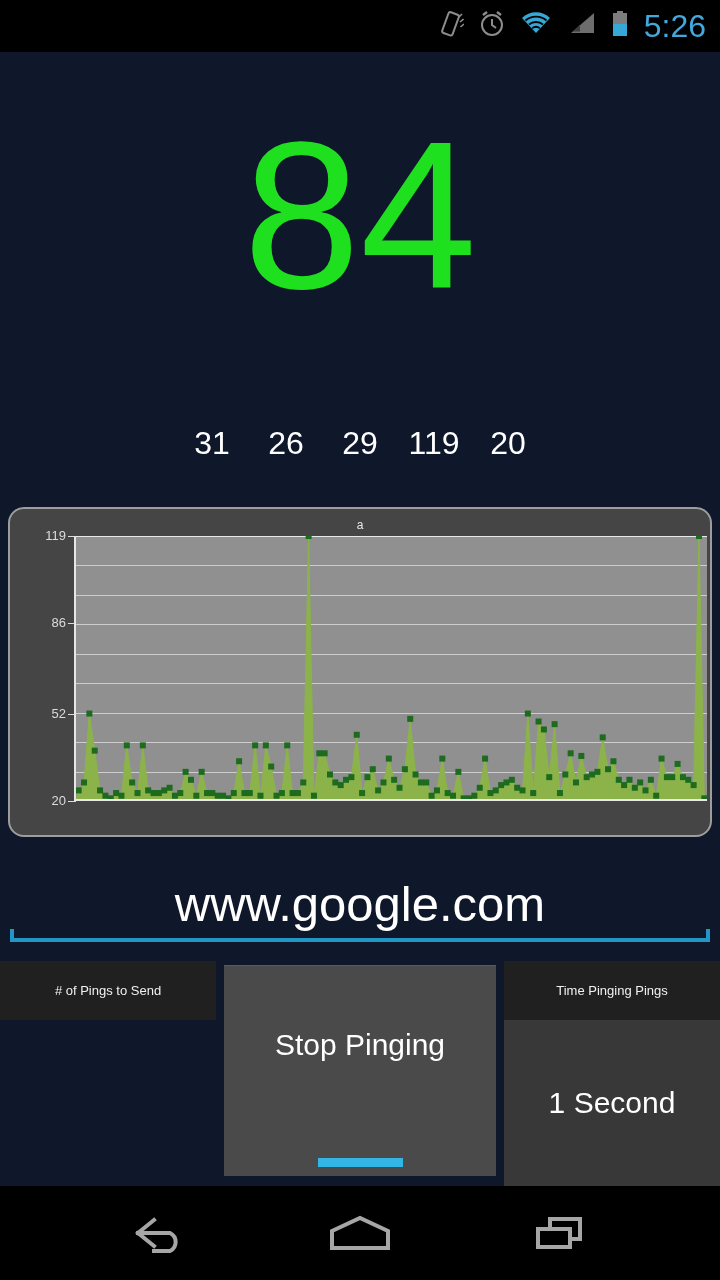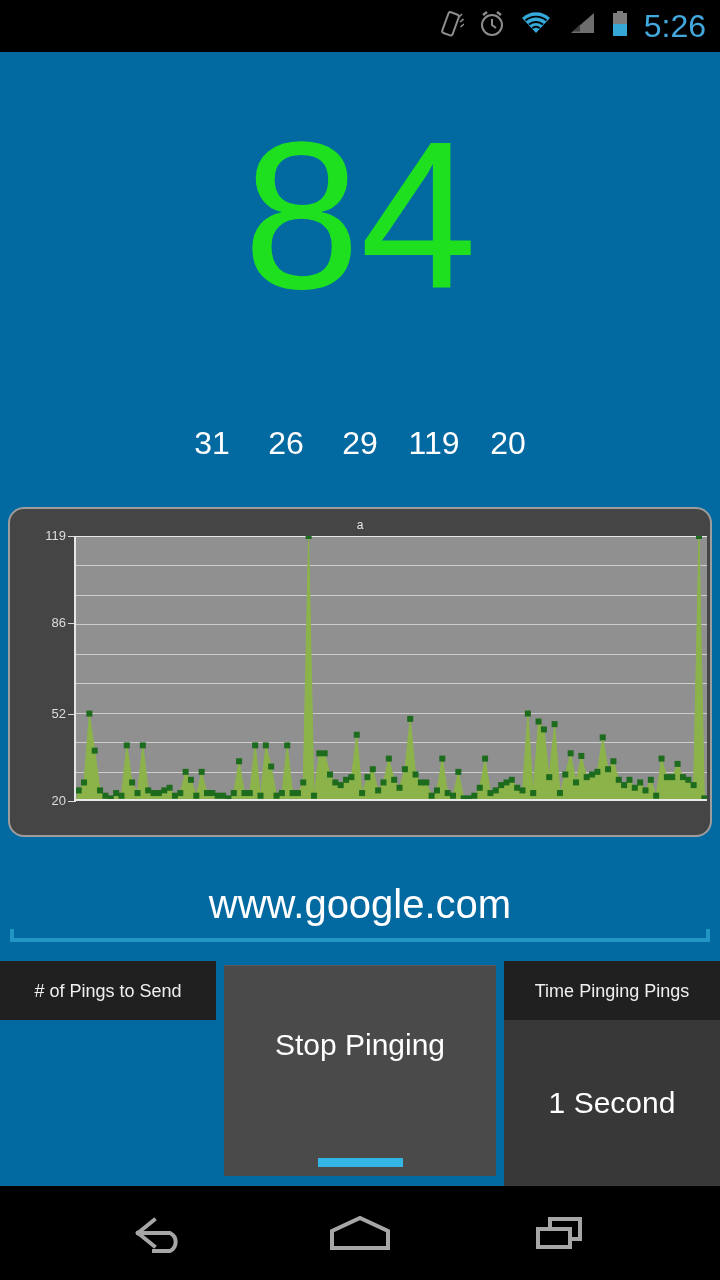--- a/index.html
+++ b/index.html
@@ -2,21 +2,21 @@
 <html><head>
 <meta charset="utf-8">
 <style>
   * { margin:0; padding:0; box-sizing:border-box; }
   html, body {
     width:720px; height:1280px;
     background:#000;
     font-family:"Liberation Sans", sans-serif;
     overflow:hidden;
   }
-  #screen { position:relative; width:720px; height:1280px; background:#0369a1; }
+  #screen { position:relative; width:720px; height:1280px; background:#0f172a; }
 
   
   .statusbar {
     position:absolute; left:0; top:0; width:720px; height:52px;
     background:#000; display:flex; align-items:center; justify-content:flex-end;
     padding-right:14px; gap:14px;
   }
   .sb-icon { display:block; }
   .sb-clock { color:#42a8dd; font-size:32px; letter-spacing:0px; line-height:32px; }
 
@@ -62,39 +62,39 @@
   .ytick { position:absolute; width:7px; height:1px; background:#dcdcdc; }
 
   .area-svg { position:absolute; left:0; top:0; width:100%; height:100%; }
 
   
   .url-field {
     position:absolute; left:0; top:876px; width:720px; height:82px;
   }
   .url-text {
     position:absolute; left:0; top:0; width:720px; text-align:center;
-    color:#fff; font-size:40px; line-height:56px;
+    color:#fff; font-size:49px; line-height:56px;
   }
   .url-underline {
     position:absolute; left:10px; top:62px; width:700px; height:4px; background:#2196c4;
   }
   .url-tick-l { position:absolute; left:10px; top:53px; width:4px; height:13px; background:#2196c4; }
   .url-tick-r { position:absolute; left:706px; top:53px; width:4px; height:13px; background:#2196c4; }
 
   
   .controls { position:absolute; left:0; top:961px; width:720px; height:225px; }
 
   .side-panel { position:absolute; top:0; width:216px; height:225px; }
   .side-left { left:0; }
   .side-right { left:504px; }
   .side-head {
     position:absolute; left:0; top:0; width:100%; height:59px;
     background:#202020; display:flex; align-items:center; justify-content:center;
   }
-  .side-head-label { color:#f0f0f0; font-size:18px; line-height:22px; }
+  .side-head-label { color:#f0f0f0; font-size:13px; line-height:22px; }
   .side-body {
     position:absolute; left:0; top:59px; width:100%; height:166px;
     background:#383838; display:flex; align-items:center; justify-content:center;
   }
   .side-body-value { color:#fff; font-size:30px; line-height:36px; }
 
   .stop-button {
     position:absolute; left:224px; top:4px; width:272px; height:211px;
     background:#4a4a4a; border-top:1px solid #5a5a5a;
     display:flex; align-items:flex-start; justify-content:center;

